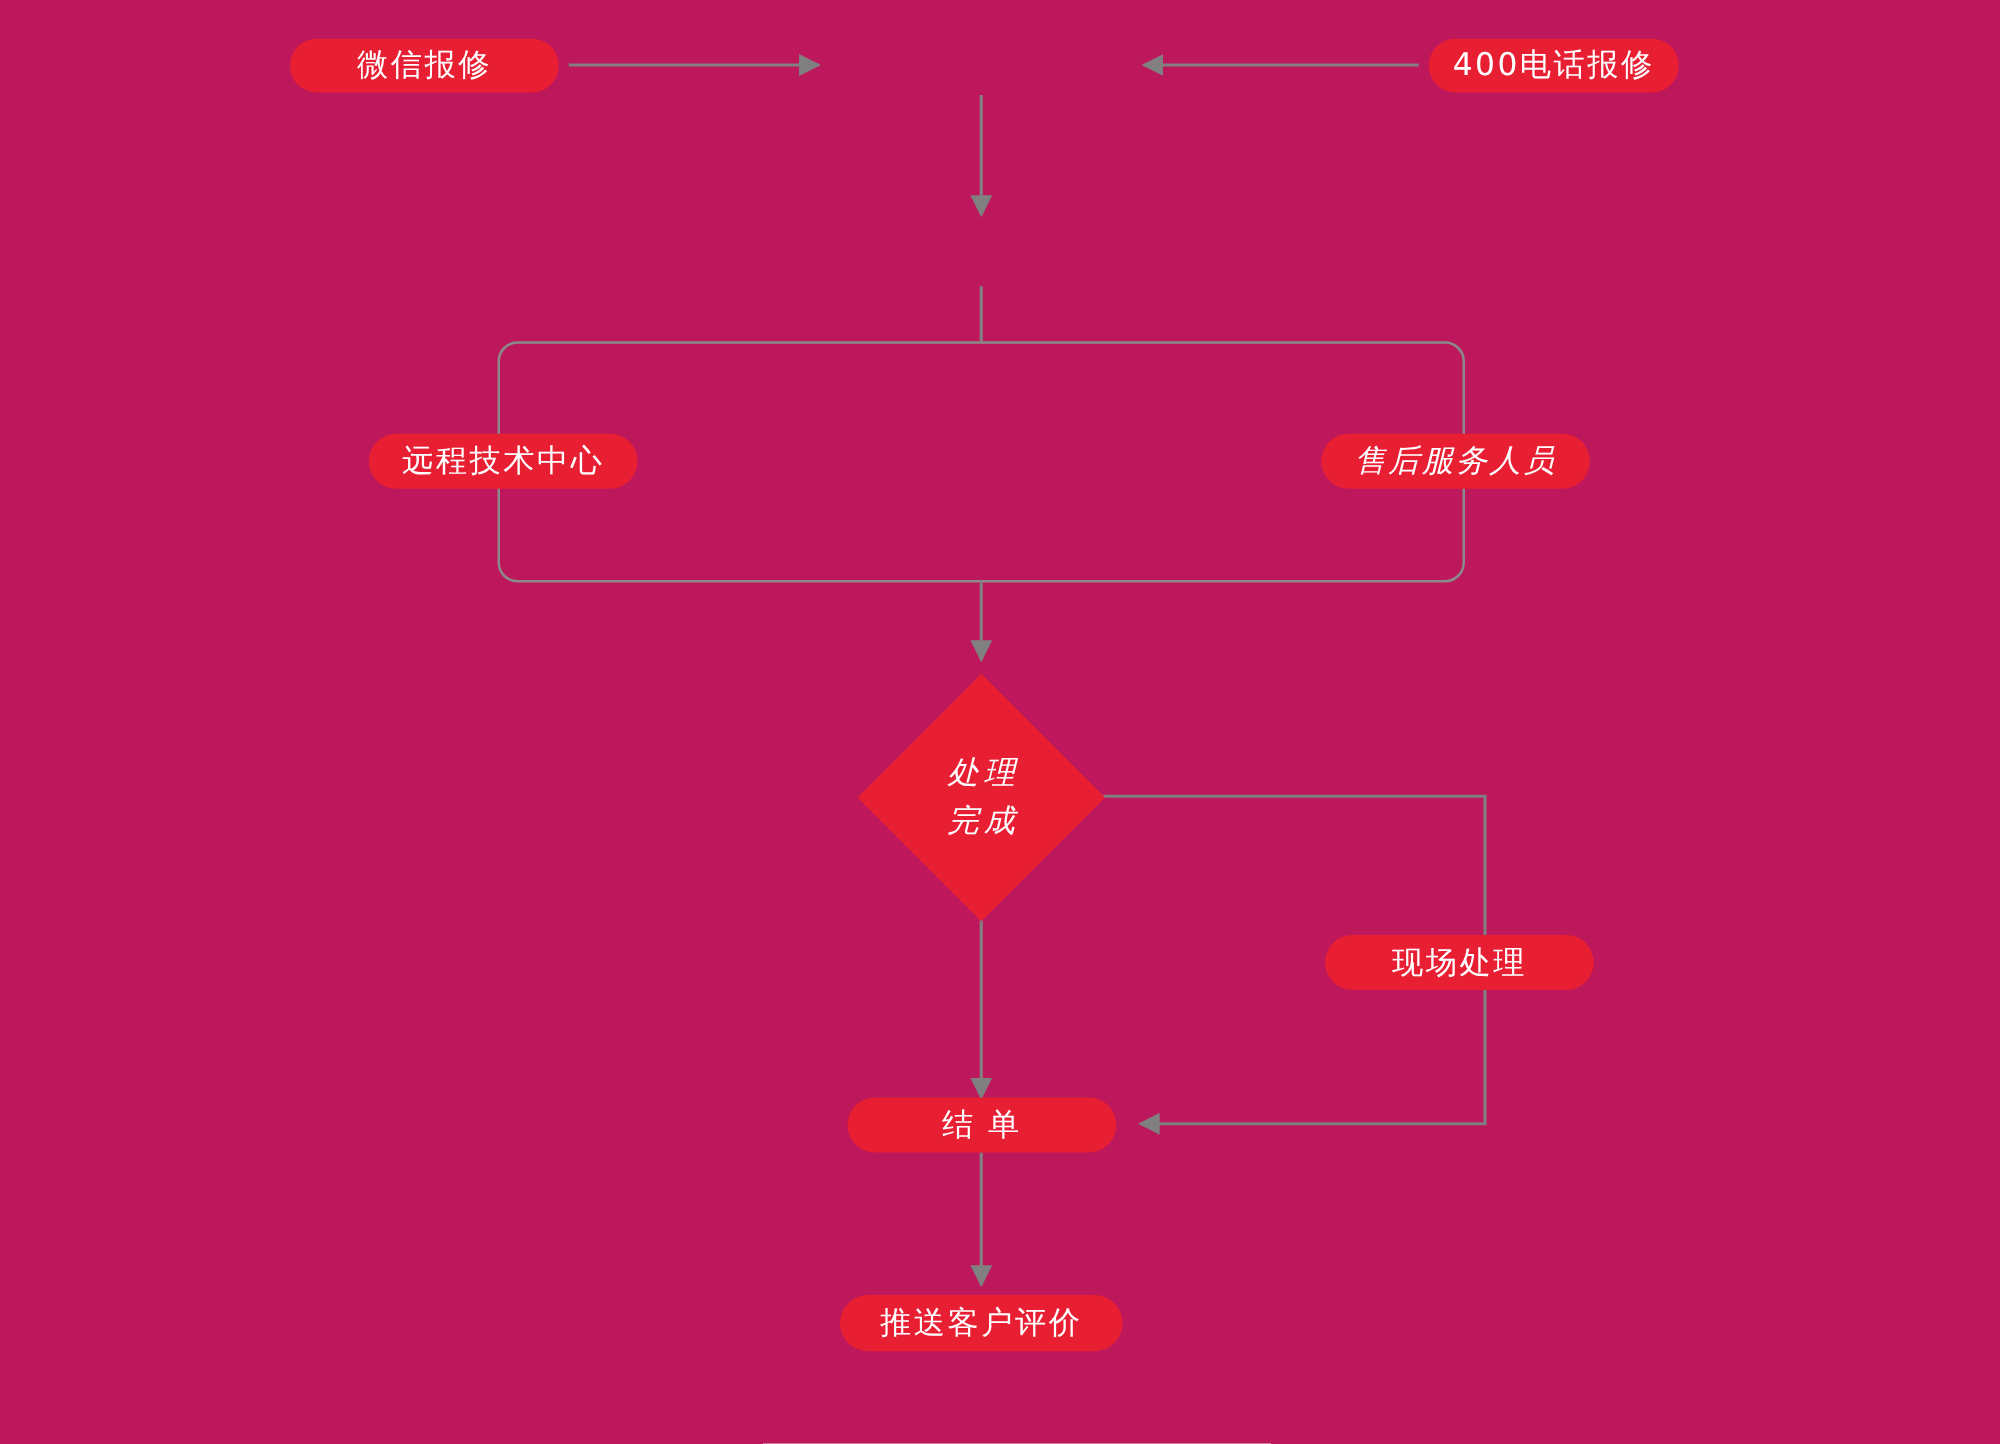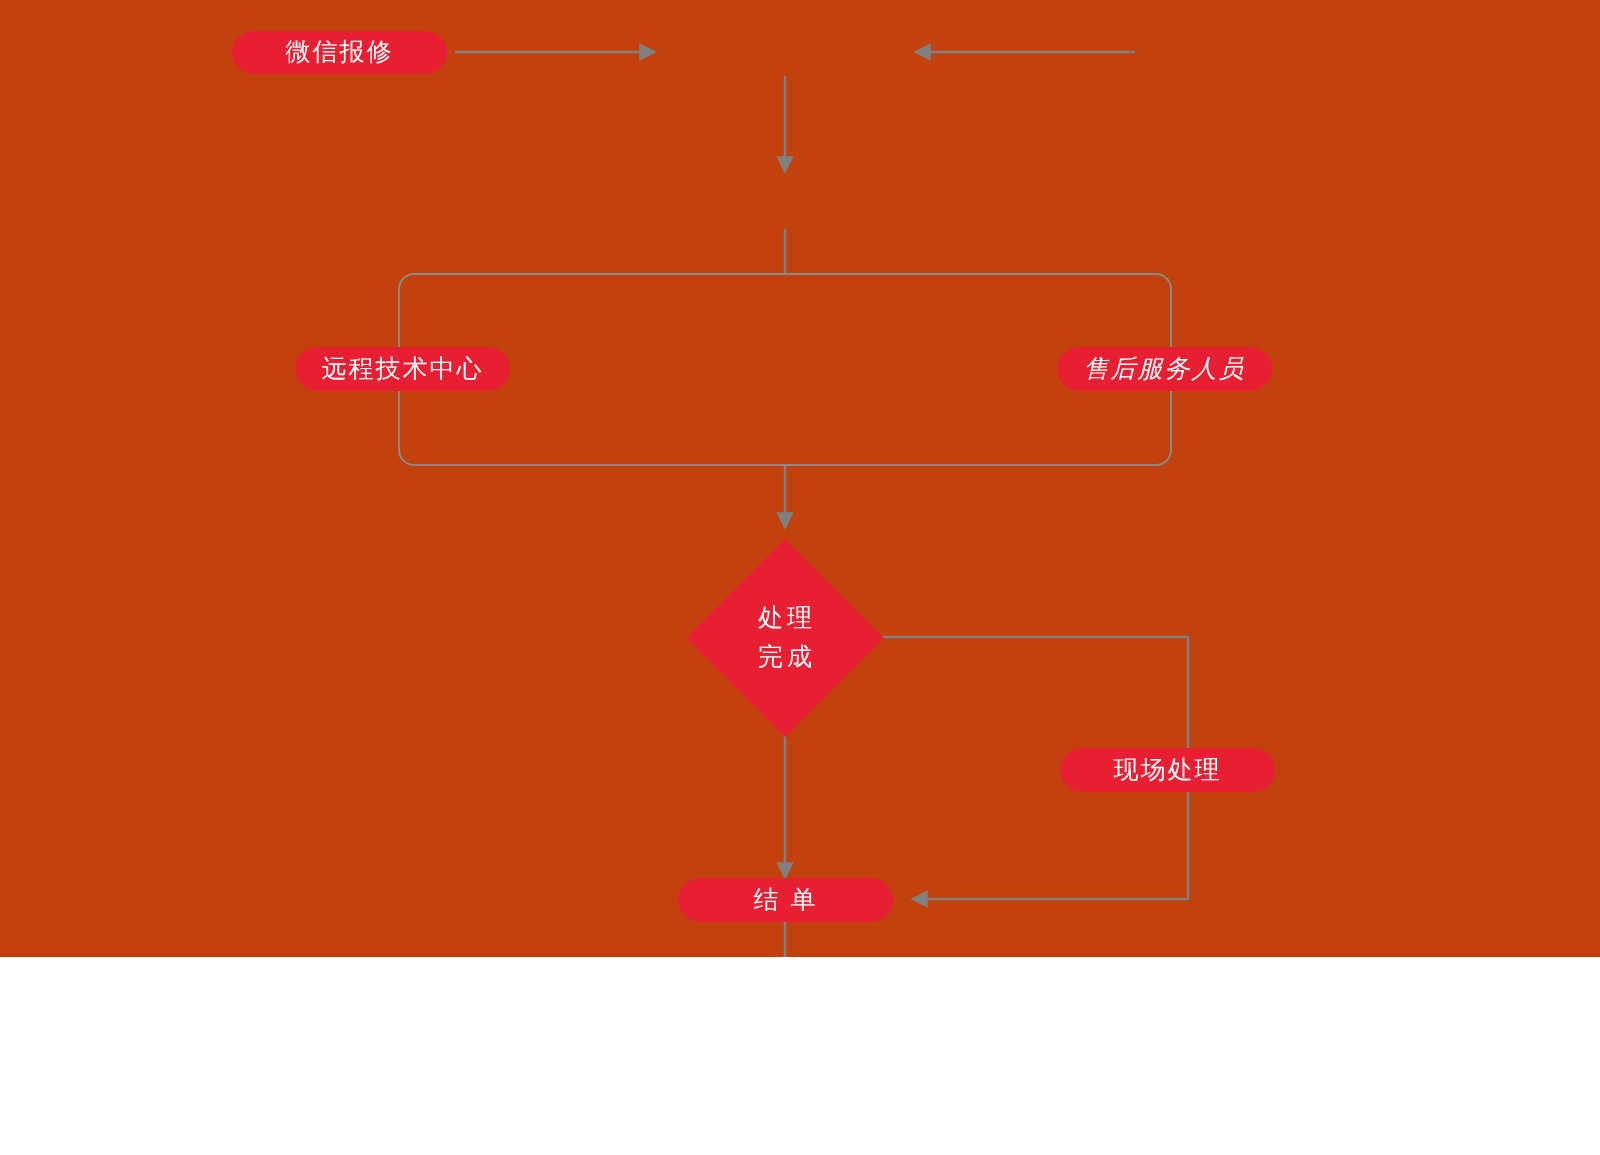--- a/index.html
+++ b/index.html
@@ -7,22 +7,22 @@
     margin: 0;
     padding: 0;
     background: #ffffff;
   }
   body {
     font-family: "DejaVu Sans", "Liberation Sans", sans-serif;
   }
   #canvas {
     position: relative;
     width: 1600px;
-    height: 957px;
-    background: #c2410c;
+    height: 1155px;
+    background: #be185d;
     overflow: hidden;
   }
   #edges {
     position: absolute;
     left: 0;
     top: 0;
     width: 1600px;
     height: 1155px;
     pointer-events: none;
   }
@@ -67,20 +67,21 @@
     align-items: center;
     justify-content: center;
     color: #ffffff;
     font-size: 25px;
     letter-spacing: 4px;
     line-height: 1.55;
   }
   .diamond-line {
     display: block;
     text-indent: 4px;
+    font-style: italic;
   }
   .group-box {
     position: absolute;
     box-sizing: border-box;
     border: 2px solid #8a8a8a;
     border-radius: 16px;
     background: transparent;
   }
 </style>
 </head>
@@ -128,20 +129,23 @@
     </g>
   </svg>
 
   <div class="group-box" style="left:398px; top:273px; width:774px; height:193px;"></div>
 
   <div class="node pill" style="left:232px; top:31px; width:215px; height:43px;">
     <span>微信报修</span>
   </div>
 
 
+  <div class="node pill" style="left:1143px; top:31px; width:200px; height:43px;">
+    <span>400电话报修</span>
+  </div>
 
 
   <div class="node pill" style="left:295px; top:347px; width:215px; height:44px;">
     <span>远程技术中心</span>
   </div>
 
   <div class="node pill" style="left:1057px; top:347px; width:215px; height:44px;font-style:italic;">
     <span>售后服务人员</span>
   </div>
 
@@ -154,14 +158,17 @@
   </div>
 
   <div class="node pill" style="left:1060px; top:748px; width:215px; height:44px;">
     <span>现场处理</span>
   </div>
 
   <div class="node pill" style="left:678px; top:878px; width:215px; height:44px;justify-content:center;">
     <span>结 单</span>
   </div>
 
+  <div class="node pill" style="left:672px; top:1036px; width:226px; height:45px;">
+    <span>推送客户评价</span>
+  </div>
 
 </div>
 
 </body></html>

